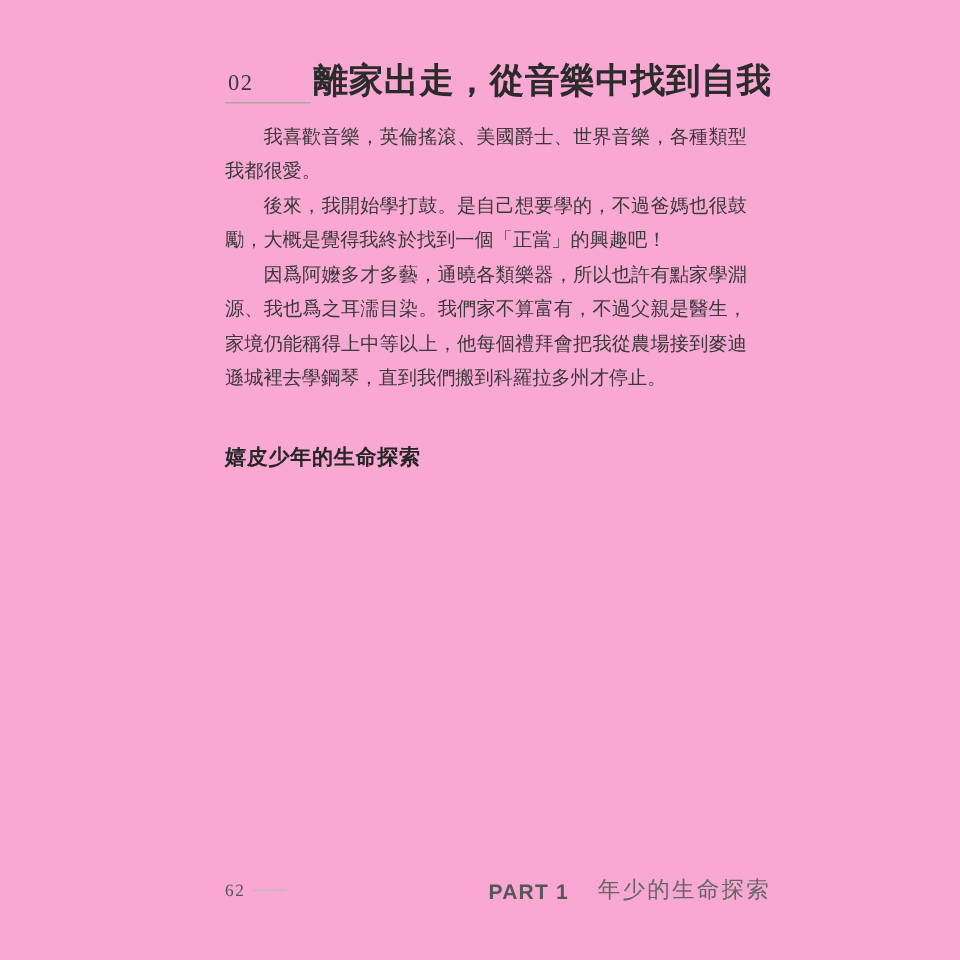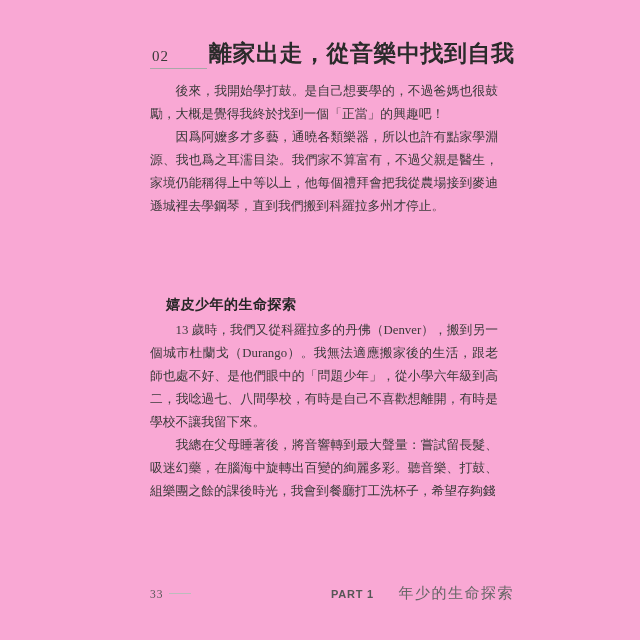--- a/index.html
+++ b/index.html
@@ -64,21 +64,20 @@
   
   .section-heading {
     position: absolute;
     left: 150px;
     top: 296px;
     font-family: Liberation Serif, serif;
     font-size: 14px;
     font-weight: bold;
     color: #262626;
     letter-spacing: 0.5px;
-    margin-left: 16px;
   }
 
   
   .footer {
     position: absolute;
     left: 150px;
     top: 584px;
     width: 364px;
     display: grid;
     grid-template-columns: 1fr 1fr 1fr;
@@ -95,21 +94,21 @@
   }
   .footer-rule {
     width: 22px;
     height: 1px;
     background: #bcbcbc;
     margin-left: 5px;
   }
   .footer-part {
     justify-self: center;
     font-family: "Liberation Sans", "DejaVu Sans", sans-serif;
-    font-size: 11px;
+    font-size: 14px;
     font-weight: bold;
     color: #565656;
     letter-spacing: 0.8px;
     padding-left: 41px;
   }
   .footer-section {
     justify-self: end;
     font-family: "Liberation Sans", "DejaVu Sans", sans-serif;
     font-size: 15px;
     color: #666666;
@@ -120,33 +119,30 @@
 <body>
 
 <div class="page">
 
   <div class="chapter-header">
     <span class="chapter-numwrap"><span class="chapter-num">02</span></span>
     <span class="chapter-title">離家出走，從音樂中找到自我</span>
   </div>
 
   <div class="body-block body-block-1">
+    <p>我喜歡音樂，英倫搖滾、美國爵士、世界音樂，各種類型我都很愛。</p>
     <p>後來，我開始學打鼓。是自己想要學的，不過爸媽也很鼓勵，大概是覺得我終於找到一個「正當」的興趣吧！</p>
     <p>因爲阿嬤多才多藝，通曉各類樂器，所以也許有點家學淵源、我也爲之耳濡目染。我們家不算富有，不過父親是醫生，家境仍能稱得上中等以上，他每個禮拜會把我從農場接到麥迪遜城裡去學鋼琴，直到我們搬到科羅拉多州才停止。</p>
   </div>
 
   <div class="section-heading">嬉皮少年的生命探索</div>
 
-  <div class="body-block body-block-2">
-    <p>13 歲時，我們又從科羅拉多的丹佛（Denver），搬到另一個城市杜蘭戈（Durango）。我無法適應搬家後的生活，跟老師也處不好、是他們眼中的「問題少年」，從小學六年級到高二，我唸過七、八間學校，有時是自己不喜歡想離開，有時是學校不讓我留下來。</p>
-    <p>我總在父母睡著後，將音響轉到最大聲量：嘗試留長髮、吸迷幻藥，在腦海中旋轉出百變的絢麗多彩。聽音樂、打鼓、組樂團之餘的課後時光，我會到餐廳打工洗杯子，希望存夠錢</p>
-  </div>
 
   <div class="footer">
     <div class="footer-left">
-      <span class="footer-pagenum">33</span>
+      <span class="footer-pagenum">62</span>
       <span class="footer-rule"></span>
     </div>
     <span class="footer-part">PART 1</span>
     <span class="footer-section">年少的生命探索</span>
   </div>
 
 </div>
 
 </body></html>

